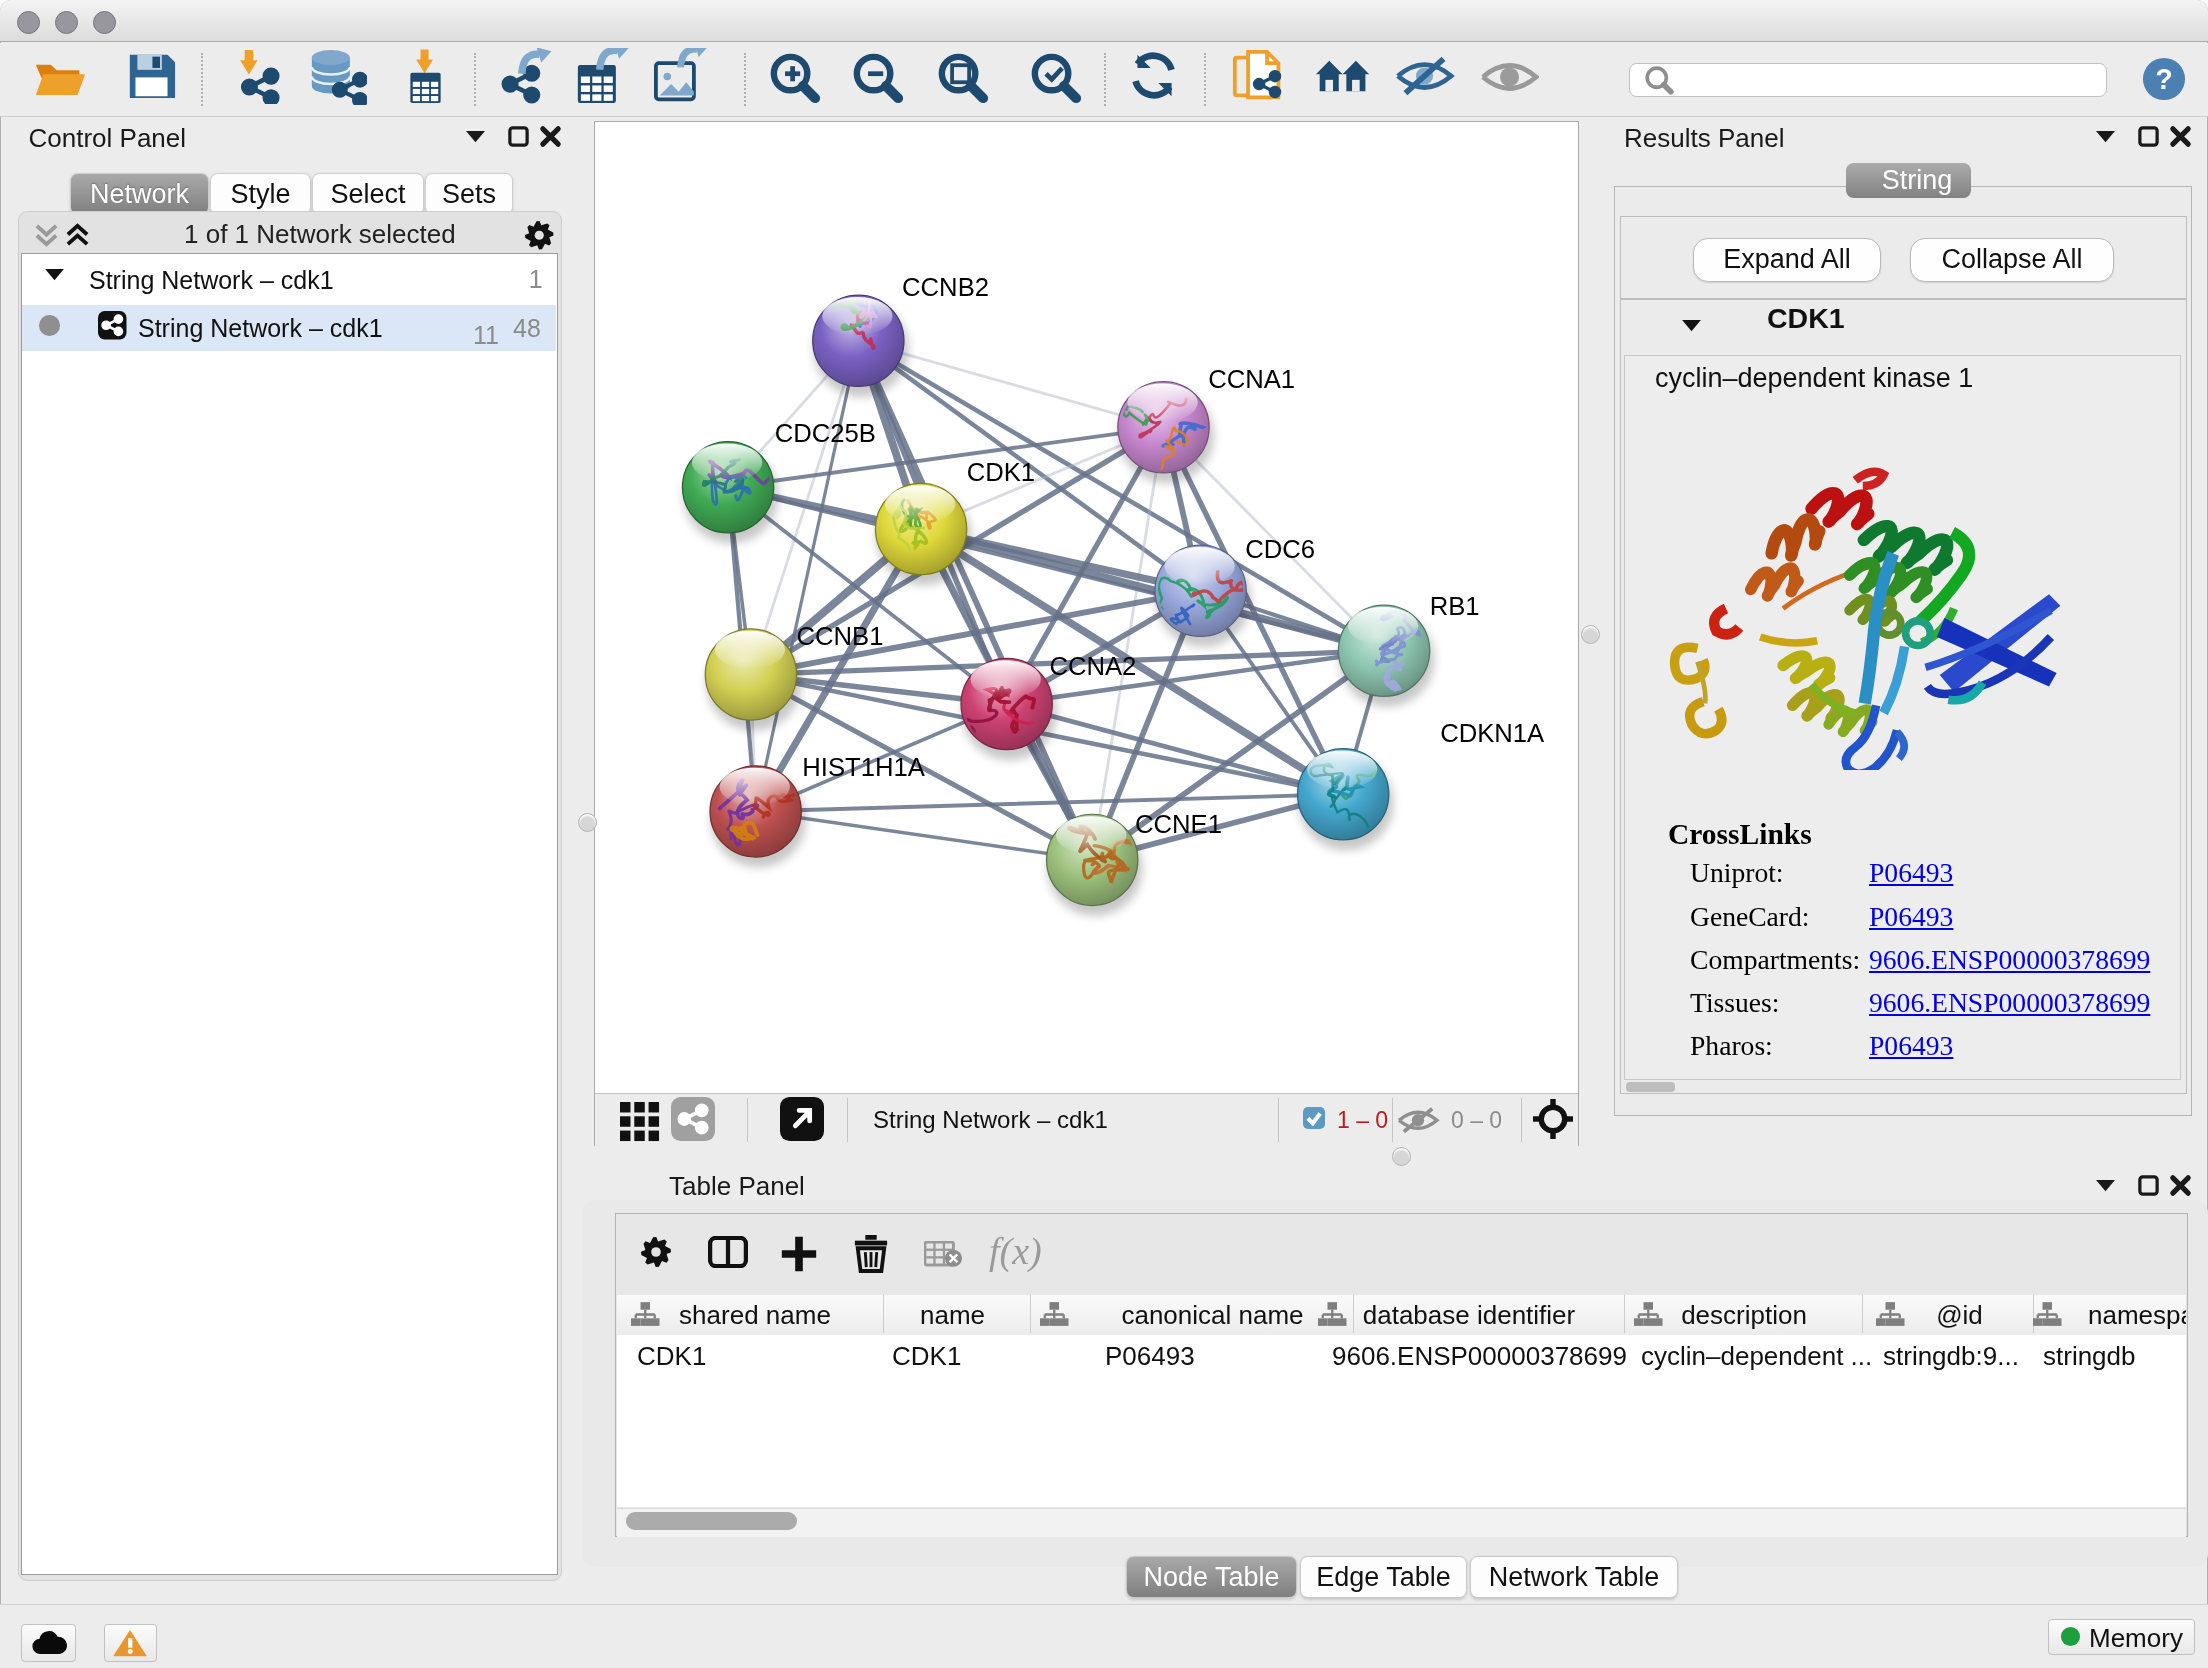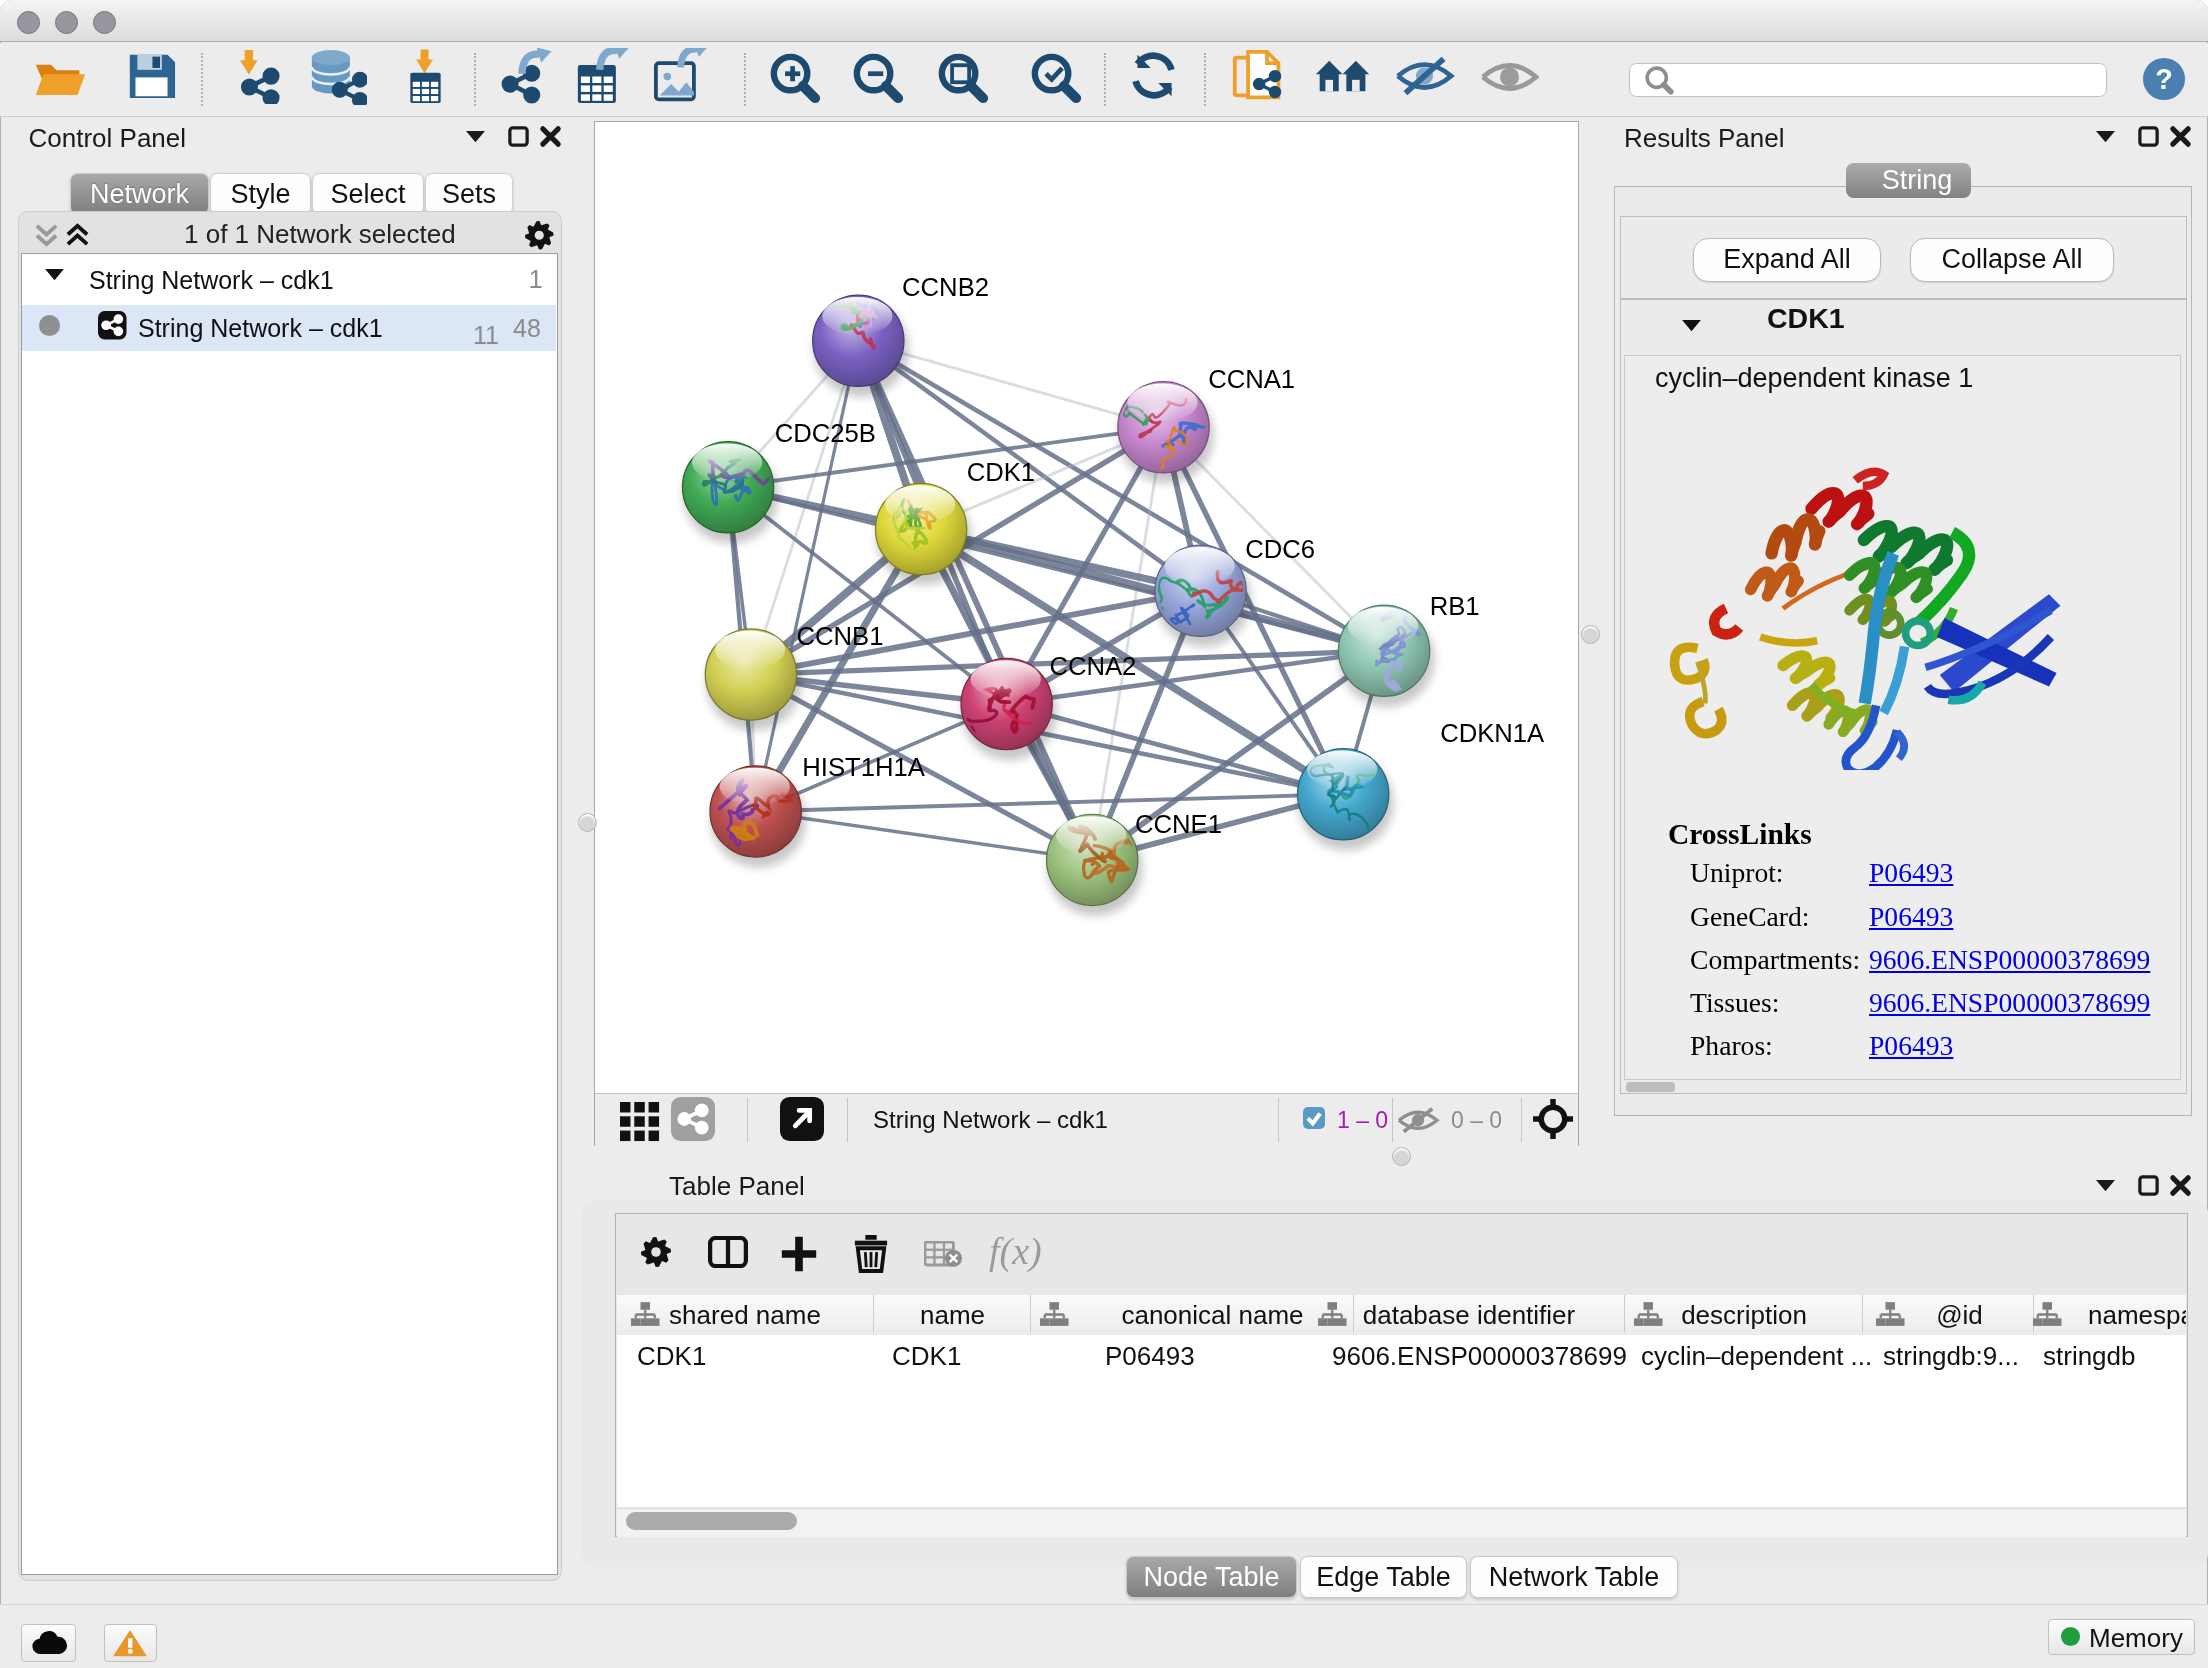--- a/index.html
+++ b/index.html
@@ -360,21 +360,21 @@
 <text x="1194" y="876">CCNE1</text>
 </g>
 </svg>
 
   <div id="netfoot" class="abs">
     <div class="fsep" style="left:152px;"></div>
     <div class="fsep" style="left:252px;"></div>
     <span style="position:absolute;left:278px;top:12.4px;font-size:24px;color:#111;">String Network – cdk1</span>
     <div class="fsep" style="left:683px;"></div>
     <div class="fsep" style="left:797px;"></div>
-    <span style="position:absolute;left:742px;top:13.3px;font-size:23px;color:#a21caf;">1 – 0</span>
+    <span style="position:absolute;left:742px;top:13.3px;font-size:23px;color:#b91c1c;">1 – 0</span>
     <span style="position:absolute;left:856px;top:13.3px;font-size:23px;color:#8b8b8b;">0 – 0</span>
     <div class="fsep" style="left:926px;"></div>
   </div>
 
   <div class="knob" style="left:578px;top:813px;"></div>
   <div class="knob" style="left:1581px;top:625px;"></div>
   <div class="knob" style="left:1392px;top:1147px;"></div>
 
   <div id="rp-title" class="abs ptitle">Results Panel</div>
   <div id="rp-outer" class="abs"></div>
@@ -428,21 +428,21 @@
   <div class="rrow serif" style="left:1869px;top:944px;"><span class="rlink">9606.ENSP00000378699</span></div>
   <div class="rrow serif" style="left:1690px;top:987px;">Tissues:</div>
   <div class="rrow serif" style="left:1869px;top:987px;"><span class="rlink">9606.ENSP00000378699</span></div>
   <div class="rrow serif" style="left:1690px;top:1030px;">Pharos:</div>
   <div class="rrow serif" style="left:1869px;top:1030px;"><span class="rlink">P06493</span></div>
 
   <div class="abs" style="left:582px;top:1200px;width:1626px;height:367px;background:#e9e9e9;border-radius:13.3px;"></div>
   <div id="tp-title" class="abs ptitle">Table Panel</div>
   <div id="tp-outer" class="abs"></div>
   <div id="tp-header" class="abs">
-    <div class="th" style="left:0px;width:256px;">
+    <div class="th" style="left:10px;width:256px;">
         <span class="thlbl">shared name</span>
       </div>
     <div class="th" style="left:258px;width:155px;">
         <span class="thlbl">name</span>
       </div>
     <div class="th" style="left:432px;width:281px;margin-left:23px;">
         <span class="thlbl">canonical name</span>
       </div>
     <div class="th" style="left:697px;width:310px;">
         <span class="thlbl">database identifier</span>

